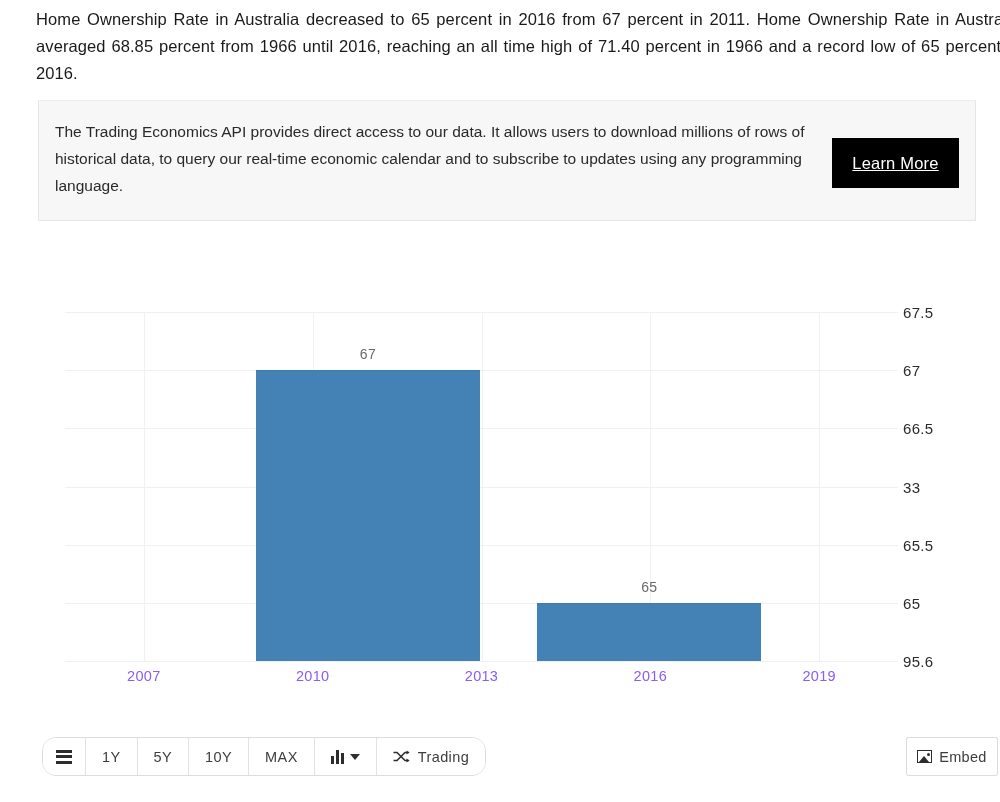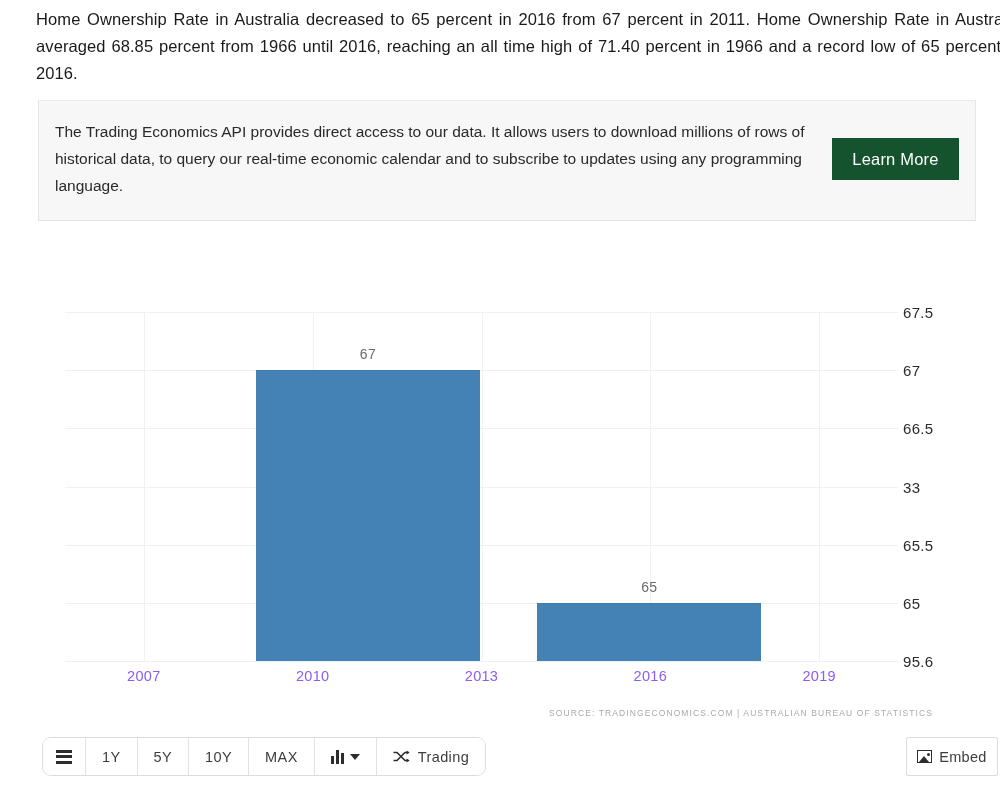--- a/index.html
+++ b/index.html
@@ -44,29 +44,29 @@
     position: absolute;
     left: 16px; top: 17px;
     width: 766px;
     font-size: 15.5px;
     line-height: 27px;
     color: #2a2a2a;
   }
   .promo-btn {
     position: absolute;
     left: 793px; top: 37px;
-    width: 127px; height: 42px;
-    background: #14532d;
+    width: 127px; height: 50px;
+    background: #000000;
     color: #ffffff;
     border: none;
     font-family: "Liberation Sans", sans-serif;
     font-size: 16.5px;
     letter-spacing: .2px;
     cursor: pointer;
-    display: flex; align-items: center; justify-content: center;
+    display: flex; align-items: center; justify-content: center; text-decoration: underline;
   }
 
   
   .tabs {
     position: absolute;
     left: 10px; top: 248px;
     width: 980px; height: 45px;
   }
   .tab {
     position: absolute;
@@ -157,21 +157,21 @@
   }
 
   
   .toolbar {
     position: absolute;
     left: 14px; top: 737px;
     height: 39px;
     display: flex;
     border: 1px solid #dcdcdc;
     background: #fff;
-    border-radius: 9px;
+    border-radius: 14px;
     overflow: hidden;
   }
   .tb-btn {
     display: flex; align-items: center; justify-content: center;
     height: 100%;
     padding: 0 16px;
     border-right: 1px solid #e2e2e2;
     font-size: 14.5px;
     color: #3d3d3d;
     cursor: pointer;
@@ -274,21 +274,20 @@
       <div class="ylabel" style="top: 486.5px;">33</div>
       <div class="ylabel" style="top: 544.667px;">65.5</div>
       <div class="ylabel" style="top: 602.833px;">65</div>
       <div class="ylabel" style="top: 661px;">95.6</div>
       <div class="xlabel" style="left: 115.797px;">2007</div>
       <div class="xlabel" style="left: 284.649px;">2010</div>
       <div class="xlabel" style="left: 453.5px;">2013</div>
       <div class="xlabel" style="left: 622.351px;">2016</div>
       <div class="xlabel" style="left: 791.203px;">2019</div>
     </div>
-  <div class="source">SOURCE: TRADINGECONOMICS.COM  |  AUSTRALIAN BUREAU OF STATISTICS</div>
 
   <div class="toolbar">
     <div class="tb-btn icon-only">
       <span class="burger">
           <i></i>
           <i></i>
           <i></i>
         </span>
     </div>
     <div class="tb-btn">1Y</div>

